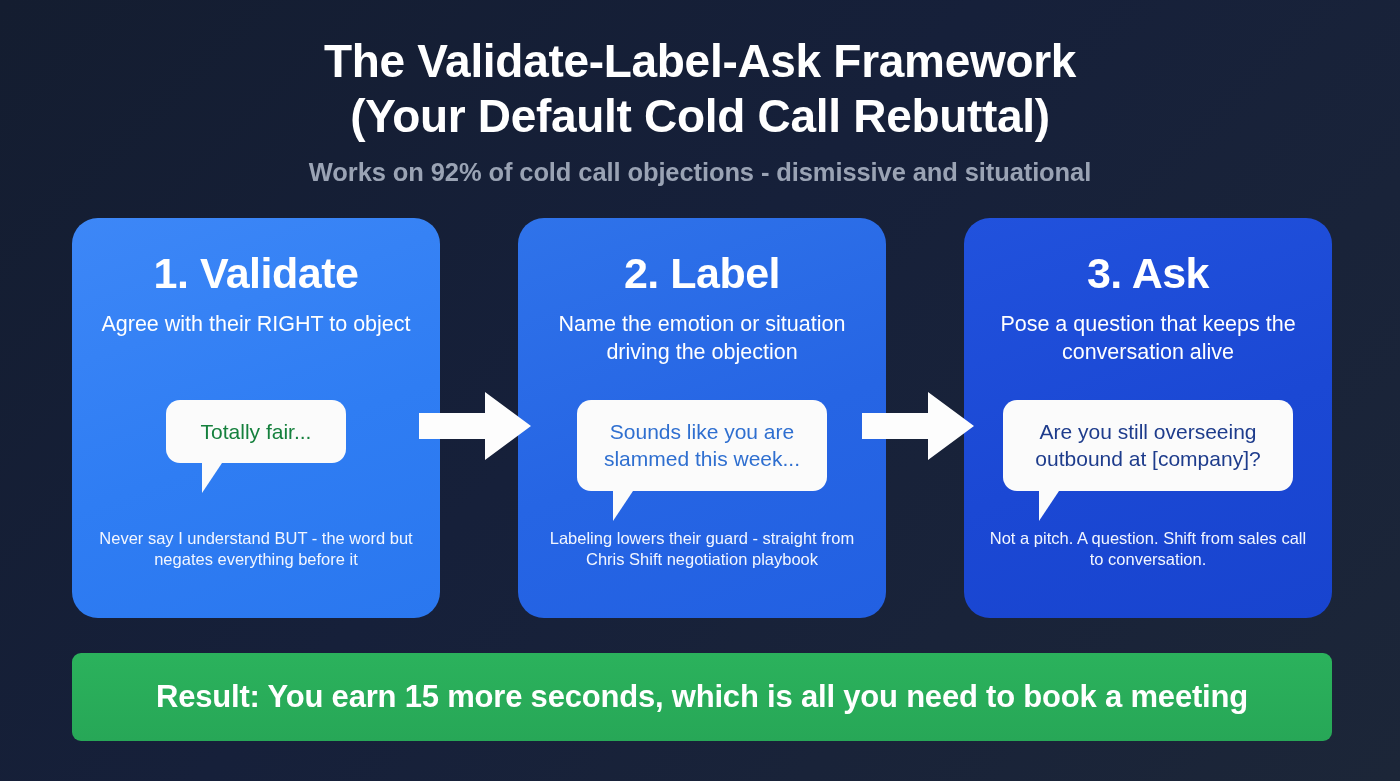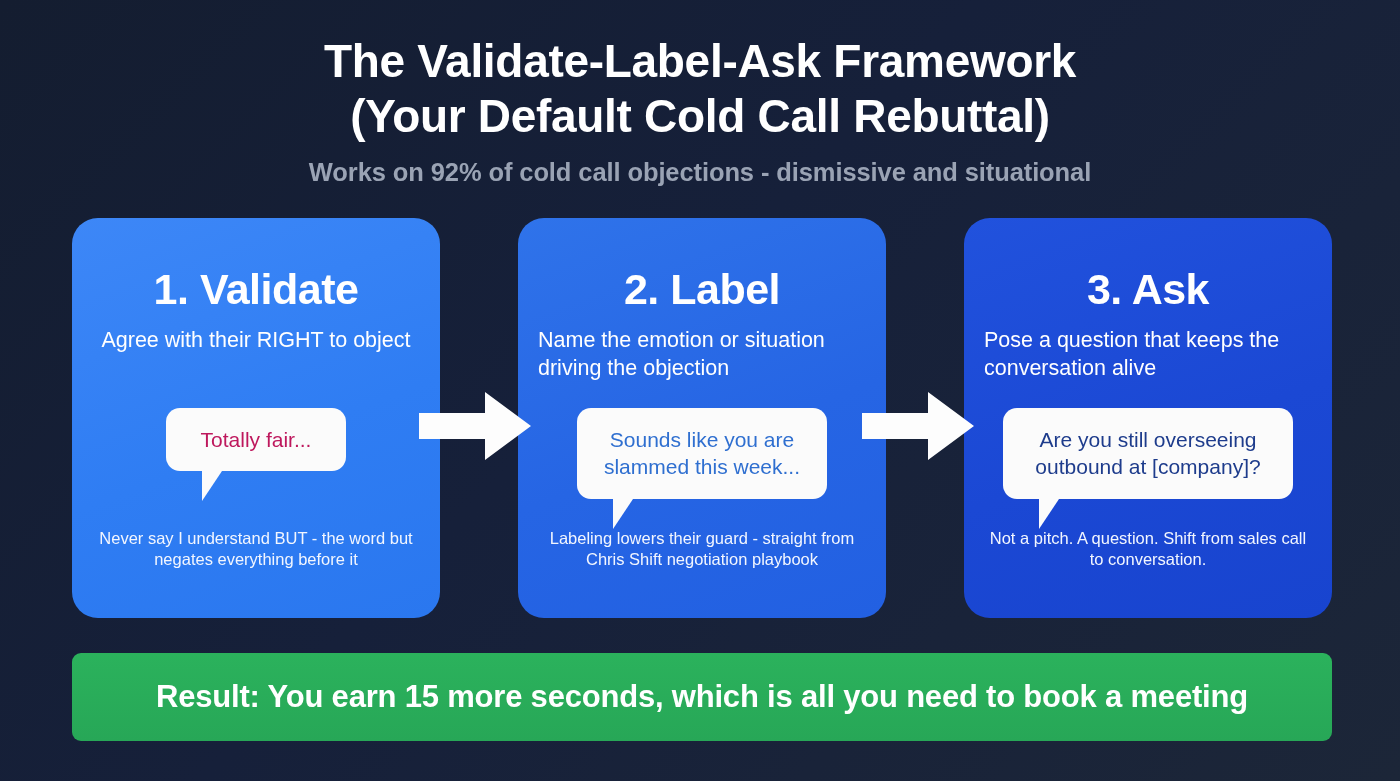--- a/index.html
+++ b/index.html
@@ -53,21 +53,21 @@
     height: 400px;
     display: flex;
     justify-content: space-between;
   }
   .card {
     position: relative;
     width: 368px;
     height: 400px;
     border-radius: 26px;
     box-sizing: border-box;
-    padding: 40px 20px 20px 20px;
+    padding: 24px 20px 20px 20px;
     display: flex;
     flex-direction: column;
     align-items: center;
     overflow: visible;
   }
   .card.c1 { background: linear-gradient(160deg, #3d87f7 0%, #2f7df3 55%, #2a77ef 100%); }
   .card.c2 { background: linear-gradient(160deg, #2f73ea 0%, #2665e4 55%, #2260e2 100%); }
   .card.c3 { background: linear-gradient(160deg, #2152dd 0%, #1b48d4 55%, #1844cf 100%); }
 
   .card-title {
@@ -77,20 +77,21 @@
     letter-spacing: -0.5px;
     line-height: 1.1;
     margin-top: 8px;
     text-align: center;
   }
   .card-sub {
     color: #ffffff;
     font-size: 21.5px;
     font-weight: 400;
     line-height: 1.3;
+    text-align: center;
     margin-top: 14px;
     max-width: 330px;
   }
 
   
   .bubble-wrap {
     flex: 1 1 auto;
     display: flex;
     align-items: center;
     justify-content: center;
@@ -110,21 +111,21 @@
   .bubble::after {
     content: "";
     position: absolute;
     left: 36px;
     bottom: -30px;
     width: 0;
     height: 0;
     border-left: 20px solid #fbfbfb;
     border-bottom: 30px solid transparent;
   }
-  .c1 .bubble { color: #be185d; min-width: 180px; }
+  .c1 .bubble { color: #15803d; min-width: 180px; }
   .c2 .bubble { color: #2f6fd0; max-width: 250px; }
   .c3 .bubble { color: #1e3c8c; max-width: 290px; }
 
   .card-foot {
     color: #f2f6ff;
     font-size: 16.5px;
     line-height: 1.28;
     text-align: center;
     max-width: 330px;
     margin-bottom: 28px;

